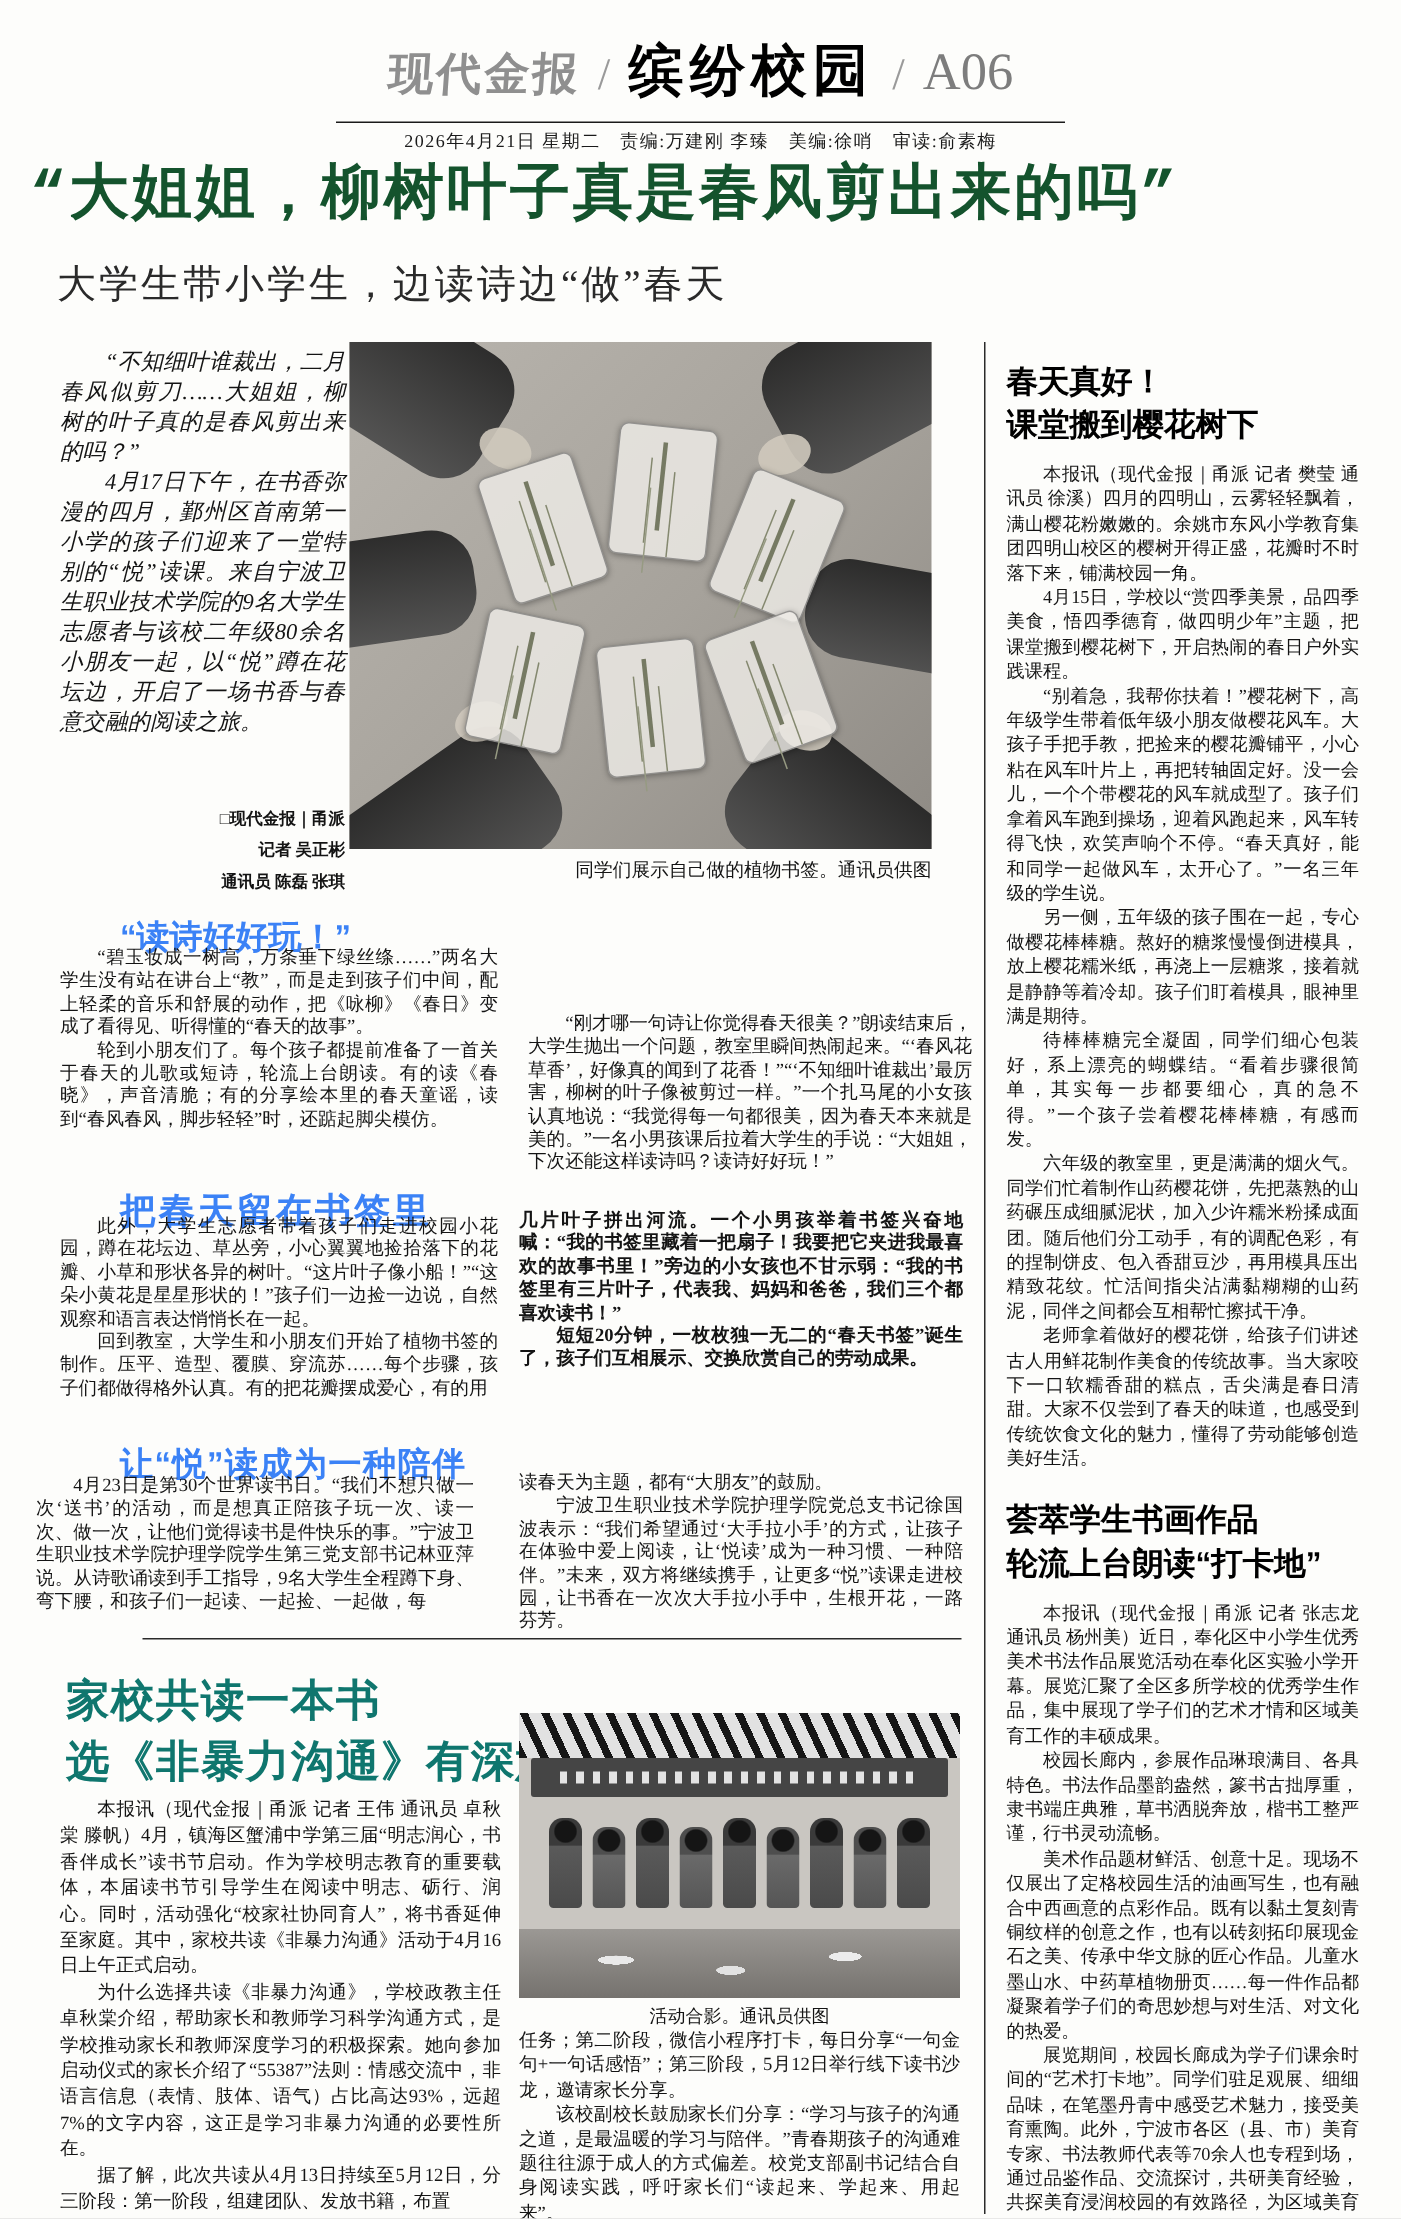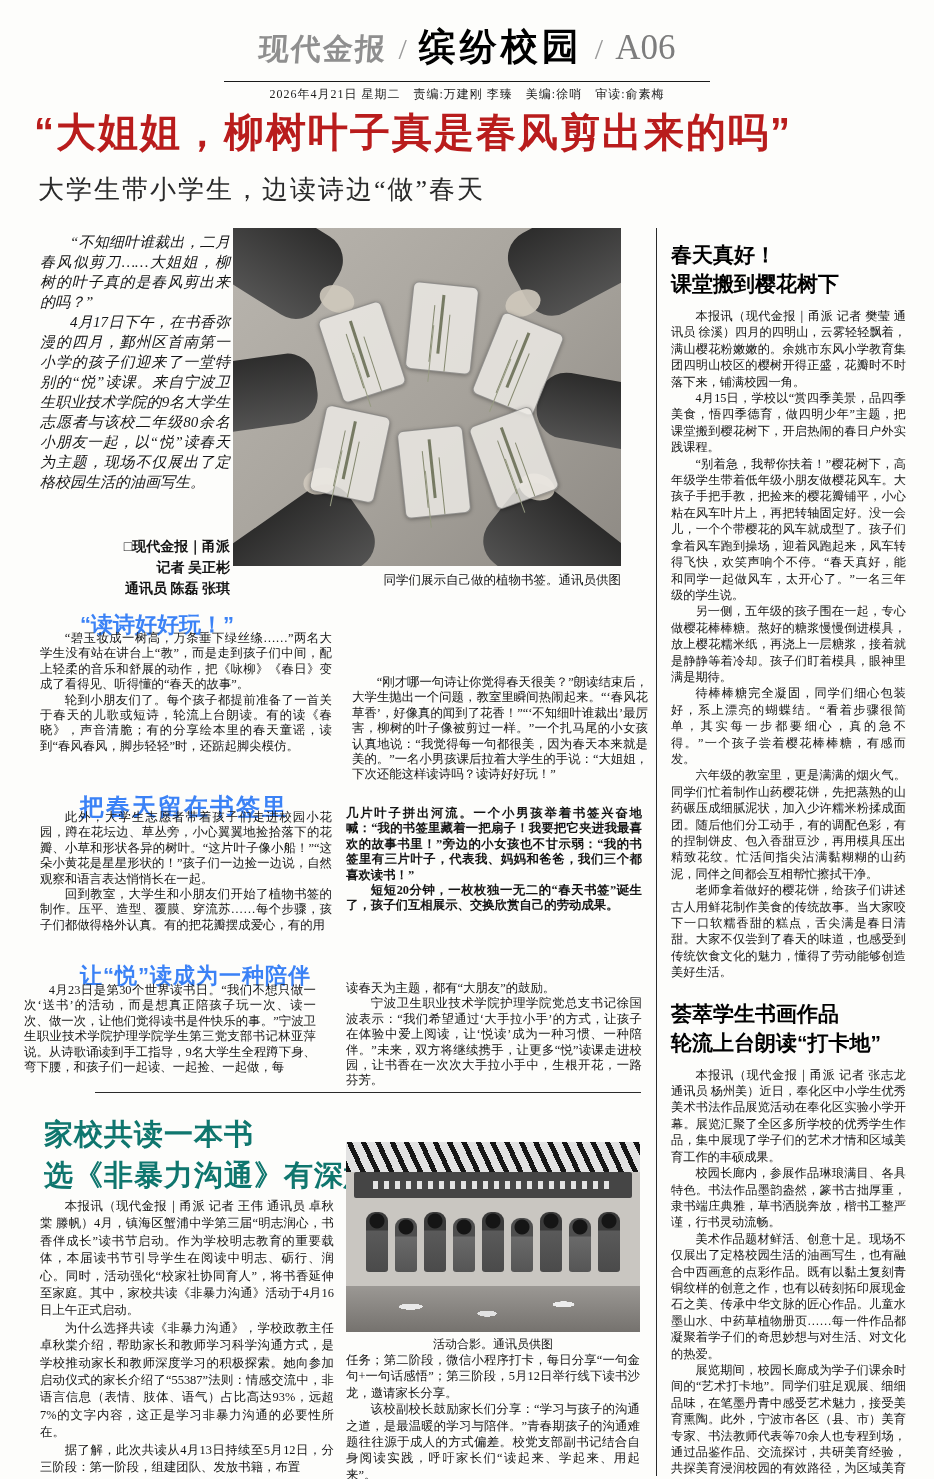--- a/index.html
+++ b/index.html
@@ -13,33 +13,33 @@
   .paper{font-size:30px;font-weight:bold;color:#8f8f8f;letter-spacing:2px;
          font-family:"Liberation Sans",sans-serif;transform:skewX(-4deg);}
   .slash{font-size:30px;color:#9a9a9a;font-weight:300;}
   .section{font-size:37px;font-weight:900;color:#000;letter-spacing:4px;
            font-family:"Liberation Sans",sans-serif;}
   .pageno{font-size:35px;color:#7d7d7d;}
   .dateline{position:absolute;left:167px;top:86px;width:600px;text-align:center;
             font-size:12px;color:#1a1a1a;letter-spacing:1px;}
 
   
-  .headline{position:absolute;left:34px;top:108px;width:880px;margin:0;
+  .headline{position:absolute;left:20px;top:108px;width:880px;margin:0;
             font-size:40px;line-height:1.2;font-weight:900;letter-spacing:2px;
-            font-family:Liberation Sans, sans-serif;white-space:nowrap;color:#b91c1c;}
+            font-family:Liberation Mono, monospace;white-space:nowrap;color:#14532d;}
   .subheadline{position:absolute;left:38px;top:172px;margin:0;font-size:26px;
                font-weight:400;color:#2a2a2a;letter-spacing:2px;}
 
   
   .intro-col{position:absolute;left:40px;top:232px;width:190px;font-size:15px;
              line-height:20px;font-style:italic;text-align:justify;}
   .intro-col p{margin:0;}
   .ind{text-indent:2em;}
   .byline{position:absolute;left:40px;top:536px;width:190px;text-align:right;
-          font-weight:bold;font-size:14px;line-height:21px;font-style:normal;}
+          font-weight:bold;font-size:11px;line-height:21px;font-style:normal;}
 
   
   .photo1{position:absolute;left:233px;top:228px;width:388px;height:338px;overflow:hidden;
           background:linear-gradient(135deg,#b9b5ae 0%,#a6a29b 55%,#8e8a84 100%);}
   .arm{position:absolute;background:linear-gradient(#222,#4b4b4b);border-radius:28px;opacity:.92;}
   .hand{position:absolute;width:36px;height:26px;background:#cfc9bd;border-radius:50%;opacity:.9;}
   .bm{position:absolute;width:64px;height:86px;background:rgba(238,236,231,.82);
       border:1px solid rgba(80,80,80,.55);border-radius:6px;box-shadow:0 1px 4px rgba(0,0,0,.35);}
   .bm::after{content:"";position:absolute;left:46%;top:12%;width:3px;height:68%;background:#767a63;
       box-shadow:-8px 10px 0 -1px #84886f,8px 18px 0 -1px #84886f,-7px 30px 0 -1px #969a82;}
@@ -114,21 +114,21 @@
     <span class="slash">/</span>
     <span class="pageno">A06</span>
   </div>
   <div class="dateline">2026年4月21日 星期二　责编:万建刚 李臻　美编:徐哨　审读:俞素梅</div>
 
   <h1 class="headline">“大姐姐，柳树叶子真是春风剪出来的吗”</h1>
   <h2 class="subheadline">大学生带小学生，边读诗边“做”春天</h2>
 
   <div class="intro-col">
     <p class="ind">“不知细叶谁裁出，二月春风似剪刀……大姐姐，柳树的叶子真的是春风剪出来的吗？”</p>
-    <p class="ind">4月17日下午，在书香弥漫的四月，鄞州区首南第一小学的孩子们迎来了一堂特别的“悦”读课。来自宁波卫生职业技术学院的9名大学生志愿者与该校二年级80余名小朋友一起，以“悦”读春天为主题，现场不仅展出了定格校园生活的油画写生。</p>
+    <p class="ind">4月17日下午，在书香弥漫的四月，鄞州区首南第一小学的孩子们迎来了一堂特别的“悦”读课。来自宁波卫生职业技术学院的9名大学生志愿者与该校二年级80余名小朋友一起，以“悦”蹲在花坛边，开启了一场书香与春意交融的阅读之旅。</p>
   </div>
   <div class="byline">
     <div>□现代金报｜甬派</div>
     <div>记者 吴正彬</div>
     <div>通讯员 陈磊 张琪</div>
   </div>
 
   <div class="photo1">
     <div class="arm" style="left:-24px;top:-18px;width:130px;height:92px;transform:rotate(32deg);"></div>
     <div class="arm" style="right:-30px;top:-20px;width:140px;height:90px;transform:rotate(-28deg);"></div>

